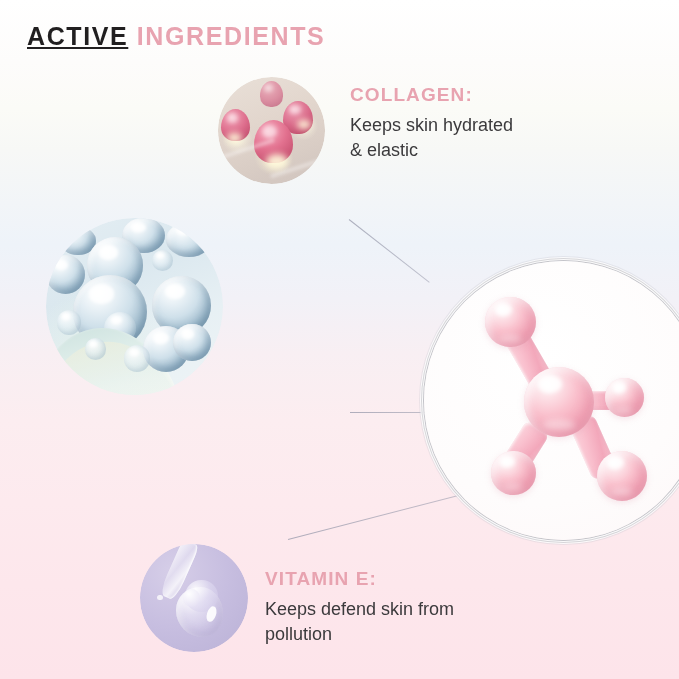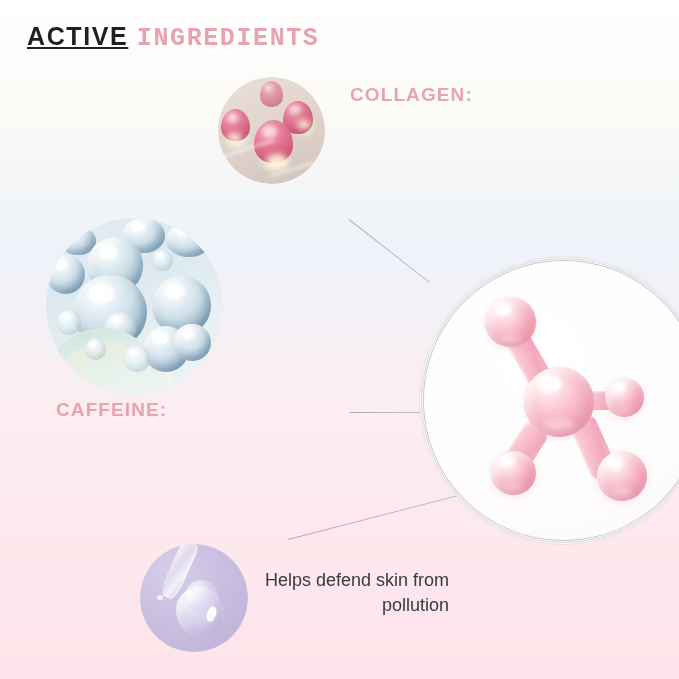--- a/index.html
+++ b/index.html
@@ -26,21 +26,21 @@
         #fde4ea 100%);
   }
 
   
   .heading{
     position:absolute;left:27px;top:22px;
     font-size:25px;letter-spacing:1.6px;font-weight:700;
     white-space:nowrap;
   }
   .heading .w1{color:#211f20;text-decoration:underline;}
-  .heading .w2{color:#e8a3b0;font-family:Liberation Mono, monospace;}
+  .heading .w2{color:#e8a3b0;}
 
   
   .thumb{position:absolute;border-radius:50%;overflow:hidden;}
   .thumb .inner{position:absolute;inset:0;border-radius:50%;}
 
   
   #thumb-collagen{left:218px;top:77px;width:107px;height:107px;}
   #thumb-collagen .inner{
     background:
       radial-gradient(circle at 52% 74%, rgba(255,255,235,.95) 0%, rgba(255,246,214,.55) 8%, rgba(255,246,214,0) 20%),
@@ -175,21 +175,21 @@
   #bond-br{left:56%;top:56%;width:9.5%;height:22%;transform:rotate(-24deg);transform-origin:50% 50%;}
 
   
   .connector{position:absolute;height:1px;transform-origin:0 50%;
     background:linear-gradient(to right,rgba(150,152,170,.75),rgba(150,152,170,.55));}
   #conn-collagen{left:349px;top:219px;width:102px;transform:rotate(38deg);}
   #conn-caffeine{left:350px;top:412px;width:84px;}
   #conn-vitamin{left:288px;top:539px;width:180px;transform:rotate(-14.5deg);}
 
   
-  .block{position:absolute;text-align:right;}
+  .block{position:absolute;}
   .lbl{font-size:19px;font-weight:700;letter-spacing:1.1px;color:#e8a3b0;
        white-space:nowrap;margin:0 0 7px 0;}
   .desc{font-size:18px;line-height:25px;color:#3b3a3c;white-space:pre-line;margin:0;}
   #block-collagen{left:350px;top:84px;}
   #block-caffeine{left:56px;top:399px;}
   #block-vitamin{left:265px;top:568px;}
 </style>
 </head>
 <body>
 
@@ -257,24 +257,26 @@
     <div class="bond" id="bond-br"></div>
     <div class="atom" id="atom-tl"></div>
     <div class="atom" id="atom-right"></div>
     <div class="atom" id="atom-bl"></div>
     <div class="atom" id="atom-br"></div>
     <div class="atom" id="atom-center"></div>
   </div>
 
   <div class="block" id="block-collagen">
     <p class="lbl">COLLAGEN:</p>
+    <p class="desc">Keeps skin hydrated
+&amp; elastic</p>
   </div>
 
   <div class="block" id="block-caffeine">
-    <p class="lbl">CAFFEINE:</p>
   </div>
 
   <div class="block" id="block-vitamin">
-    <p class="desc">Helps defend skin from
+    <p class="lbl">VITAMIN E:</p>
+    <p class="desc">Keeps defend skin from
 pollution</p>
   </div>
 
 </div>
 
 </body></html>

